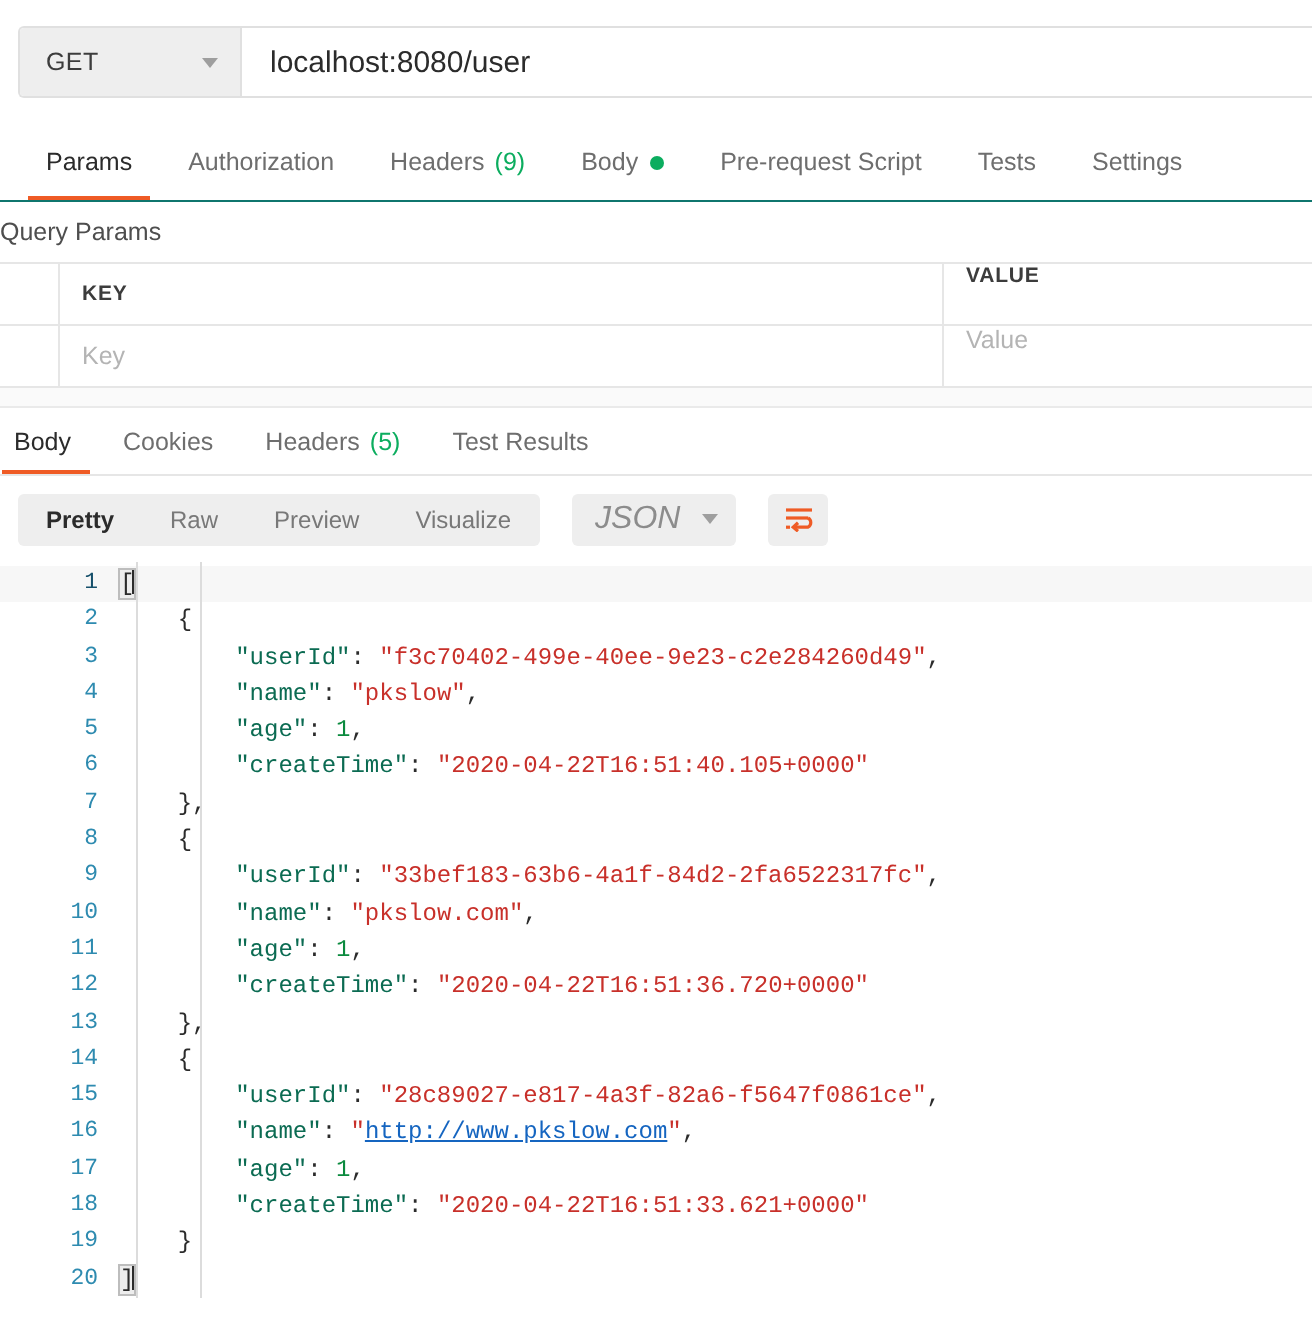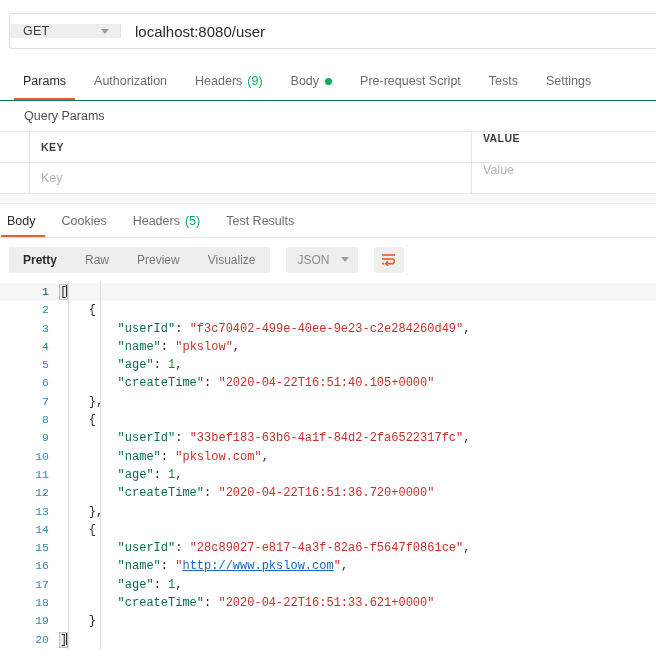--- a/index.html
+++ b/index.html
@@ -27,21 +27,20 @@
   }
   .url-row {
     display: flex;
     height: 36px;
     width: 647px;
     border: 1px solid #e0e0e0;
     border-right: none;
     border-radius: 3px 0 0 3px;
     box-sizing: border-box;
     overflow: hidden;
-    align-items: center;
   }
   .method-select {
     width: 111px;
     background: #eeeeee;
     display: flex;
     align-items: center;
     justify-content: space-between;
     padding: 0 11px 0 13px;
     box-sizing: border-box;
     border-right: 1px solid #e0e0e0;
@@ -104,21 +103,21 @@
     background: #0cad5f;
     margin-left: 6px;
     display: inline-block;
   }
 
   
   .qp-title {
     height: 30px;
     display: flex;
     align-items: center;
-    padding-left: 24px;
+    padding-left: 0;
     font-size: 12.5px;
     color: #4e4e4e;
   }
   .qp-table {
     border-top: 1px solid #e6e6e6;
     border-bottom: 1px solid #e6e6e6;
   }
   .qp-row { display: flex; height: 30px; }
   .qp-row.head { border-bottom: 1px solid #e6e6e6; }
   .qp-check {
@@ -182,21 +181,21 @@
   .seg-item.active { color: #2b2b2b; font-weight: bold; }
   .json-select {
     display: flex; align-items: center;
     height: 26px;
     background: #eeeeee;
     border-radius: 3px;
     padding: 0 9px 0 12px;
     gap: 11px;
     cursor: pointer;
   }
-  .json-select span { font-size: 12px; color: #8c8c8c; }
+  .json-select span { font-size: 16px; color: #8c8c8c; font-style: italic; }
   .wrap-btn {
     width: 30px; height: 26px;
     background: #eeeeee;
     border-radius: 3px;
     display: flex; align-items: center; justify-content: center;
     cursor: pointer;
   }
 
   
   .editor {

